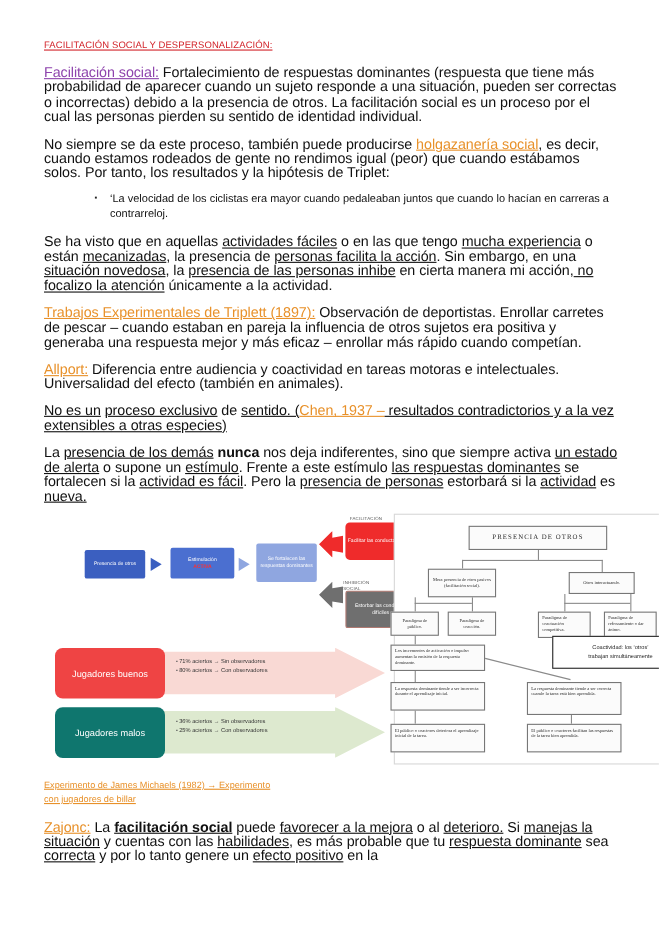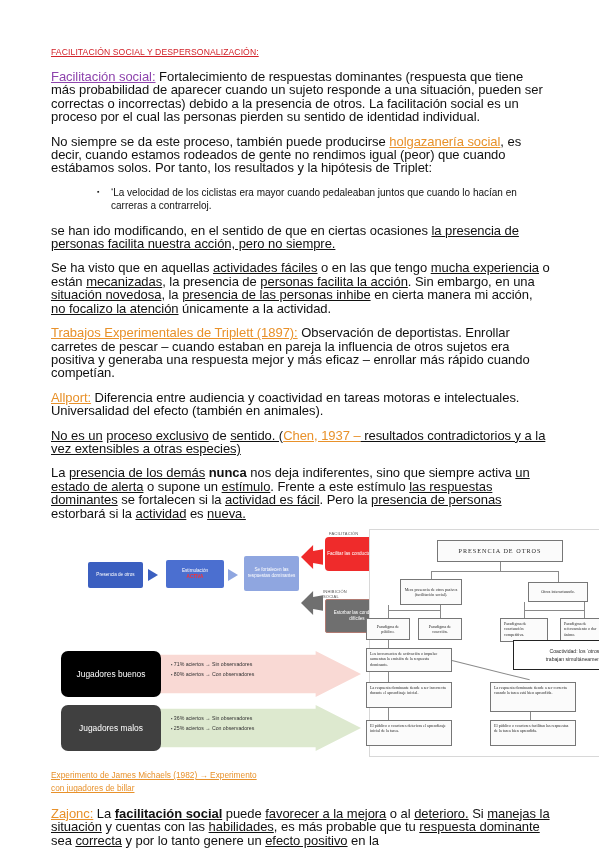--- a/index.html
+++ b/index.html
@@ -3,21 +3,21 @@
 <meta charset="utf-8">
 <style>
   html, body { margin:0; padding:0; }
   body {
     width:599px; height:848px;
     background:#ffffff;
     font-family:"Liberation Sans", sans-serif;
     color:#111111;
     overflow:hidden;
   }
-  .page { position:relative; width:599px; height:848px; padding:17px; box-sizing:border-box; }
+  .page { position:relative; width:599px; height:848px; padding:6px; box-sizing:border-box; }
   .content { padding:30px 32px 0 34px; }
 
   .title {
     color:#d2232a;
     font-size:8.6px;
     font-weight:400;
     text-decoration:underline;
     letter-spacing:0.1px;
     margin:0 0 13px 0;
   }
@@ -80,22 +80,22 @@
   .prow.r1 { top:4px; }
   .prow.r2 { top:58px; }
   .parrow { position:absolute; left:48px; top:0; width:252px; height:46px; }
   .parrow.red  { background:#f9d9d4; clip-path: polygon(0 8%, 82% 8%, 82% 0, 100% 50%, 82% 100%, 82% 92%, 0 92%); }
   .parrow.grn  { background:#dde9cf; clip-path: polygon(0 8%, 82% 8%, 82% 0, 100% 50%, 82% 100%, 82% 92%, 0 92%); }
   .plabel {
     position:absolute; left:0; top:0; width:100px; height:46px;
     border-radius:7px; display:flex; align-items:center; justify-content:center;
     color:#ffffff; font-size:8.4px;
   }
-  .plabel.red { background:#000000; }
-  .plabel.gry { background:#404040; }
+  .plabel.red { background:#ef4444; }
+  .plabel.gry { background:#0f766e; }
   .pstats { position:absolute; left:110px; top:9px; font-size:5.2px; line-height:8.6px; color:#333; }
   .pstats div:before { content:"\25AA  "; font-size:4.5px; color:#555; }
 
   
   .tree {
     position:absolute; left:318px; top:-2px; width:272px; height:226px;
     background:#ffffff; border:1px solid #d8d8d8;
     font-family:"Liberation Serif", serif;
   }
   .tbox {
@@ -143,23 +143,20 @@
     </p>
 
     <p class="para">
       <span>No siempre se da este proceso, también puede producirse </span><span class="inline-orange">holgazanería social</span><span>, es decir, cuando estamos rodeados de gente no rendimos igual (peor) que cuando estábamos solos. Por tanto, los resultados y la hipótesis de Triplet:</span>
     </p>
 
     <ul class="bul">
       <li>‘La velocidad de los ciclistas era mayor cuando pedaleaban juntos que cuando lo hacían en carreras a contrarreloj.</li>
     </ul>
 
-    <p class="para">
-      <span>se han ido modificando, en el sentido de que en ciertas ocasiones </span><span class="u">la presencia de personas facilita nuestra acción, pero no siempre.</span>
-    </p>
 
     <p class="para">
       <span>Se ha visto que en aquellas </span><span class="u">actividades fáciles</span><span> o en las que tengo </span><span class="u">mucha experiencia</span><span> o están </span><span class="u">mecanizadas</span><span>, la presencia de </span><span class="u">personas facilita la acción</span><span>. Sin embargo, en una </span><span class="u">situación novedosa</span><span>, la </span><span class="u">presencia de las personas inhibe</span><span> en cierta manera mi acción,</span><span class="u"> no focalizo la atención</span><span> únicamente a la actividad.</span>
     </p>
 
     <p class="para">
       <span class="lead-orange">Trabajos Experimentales de Triplett (1897):</span><span> Observación de deportistas. Enrollar carretes de pescar – cuando estaban en pareja la influencia de otros sujetos era positiva y generaba una respuesta mejor y más eficaz – enrollar más rápido cuando competían.</span>
     </p>
 
     <p class="para">

